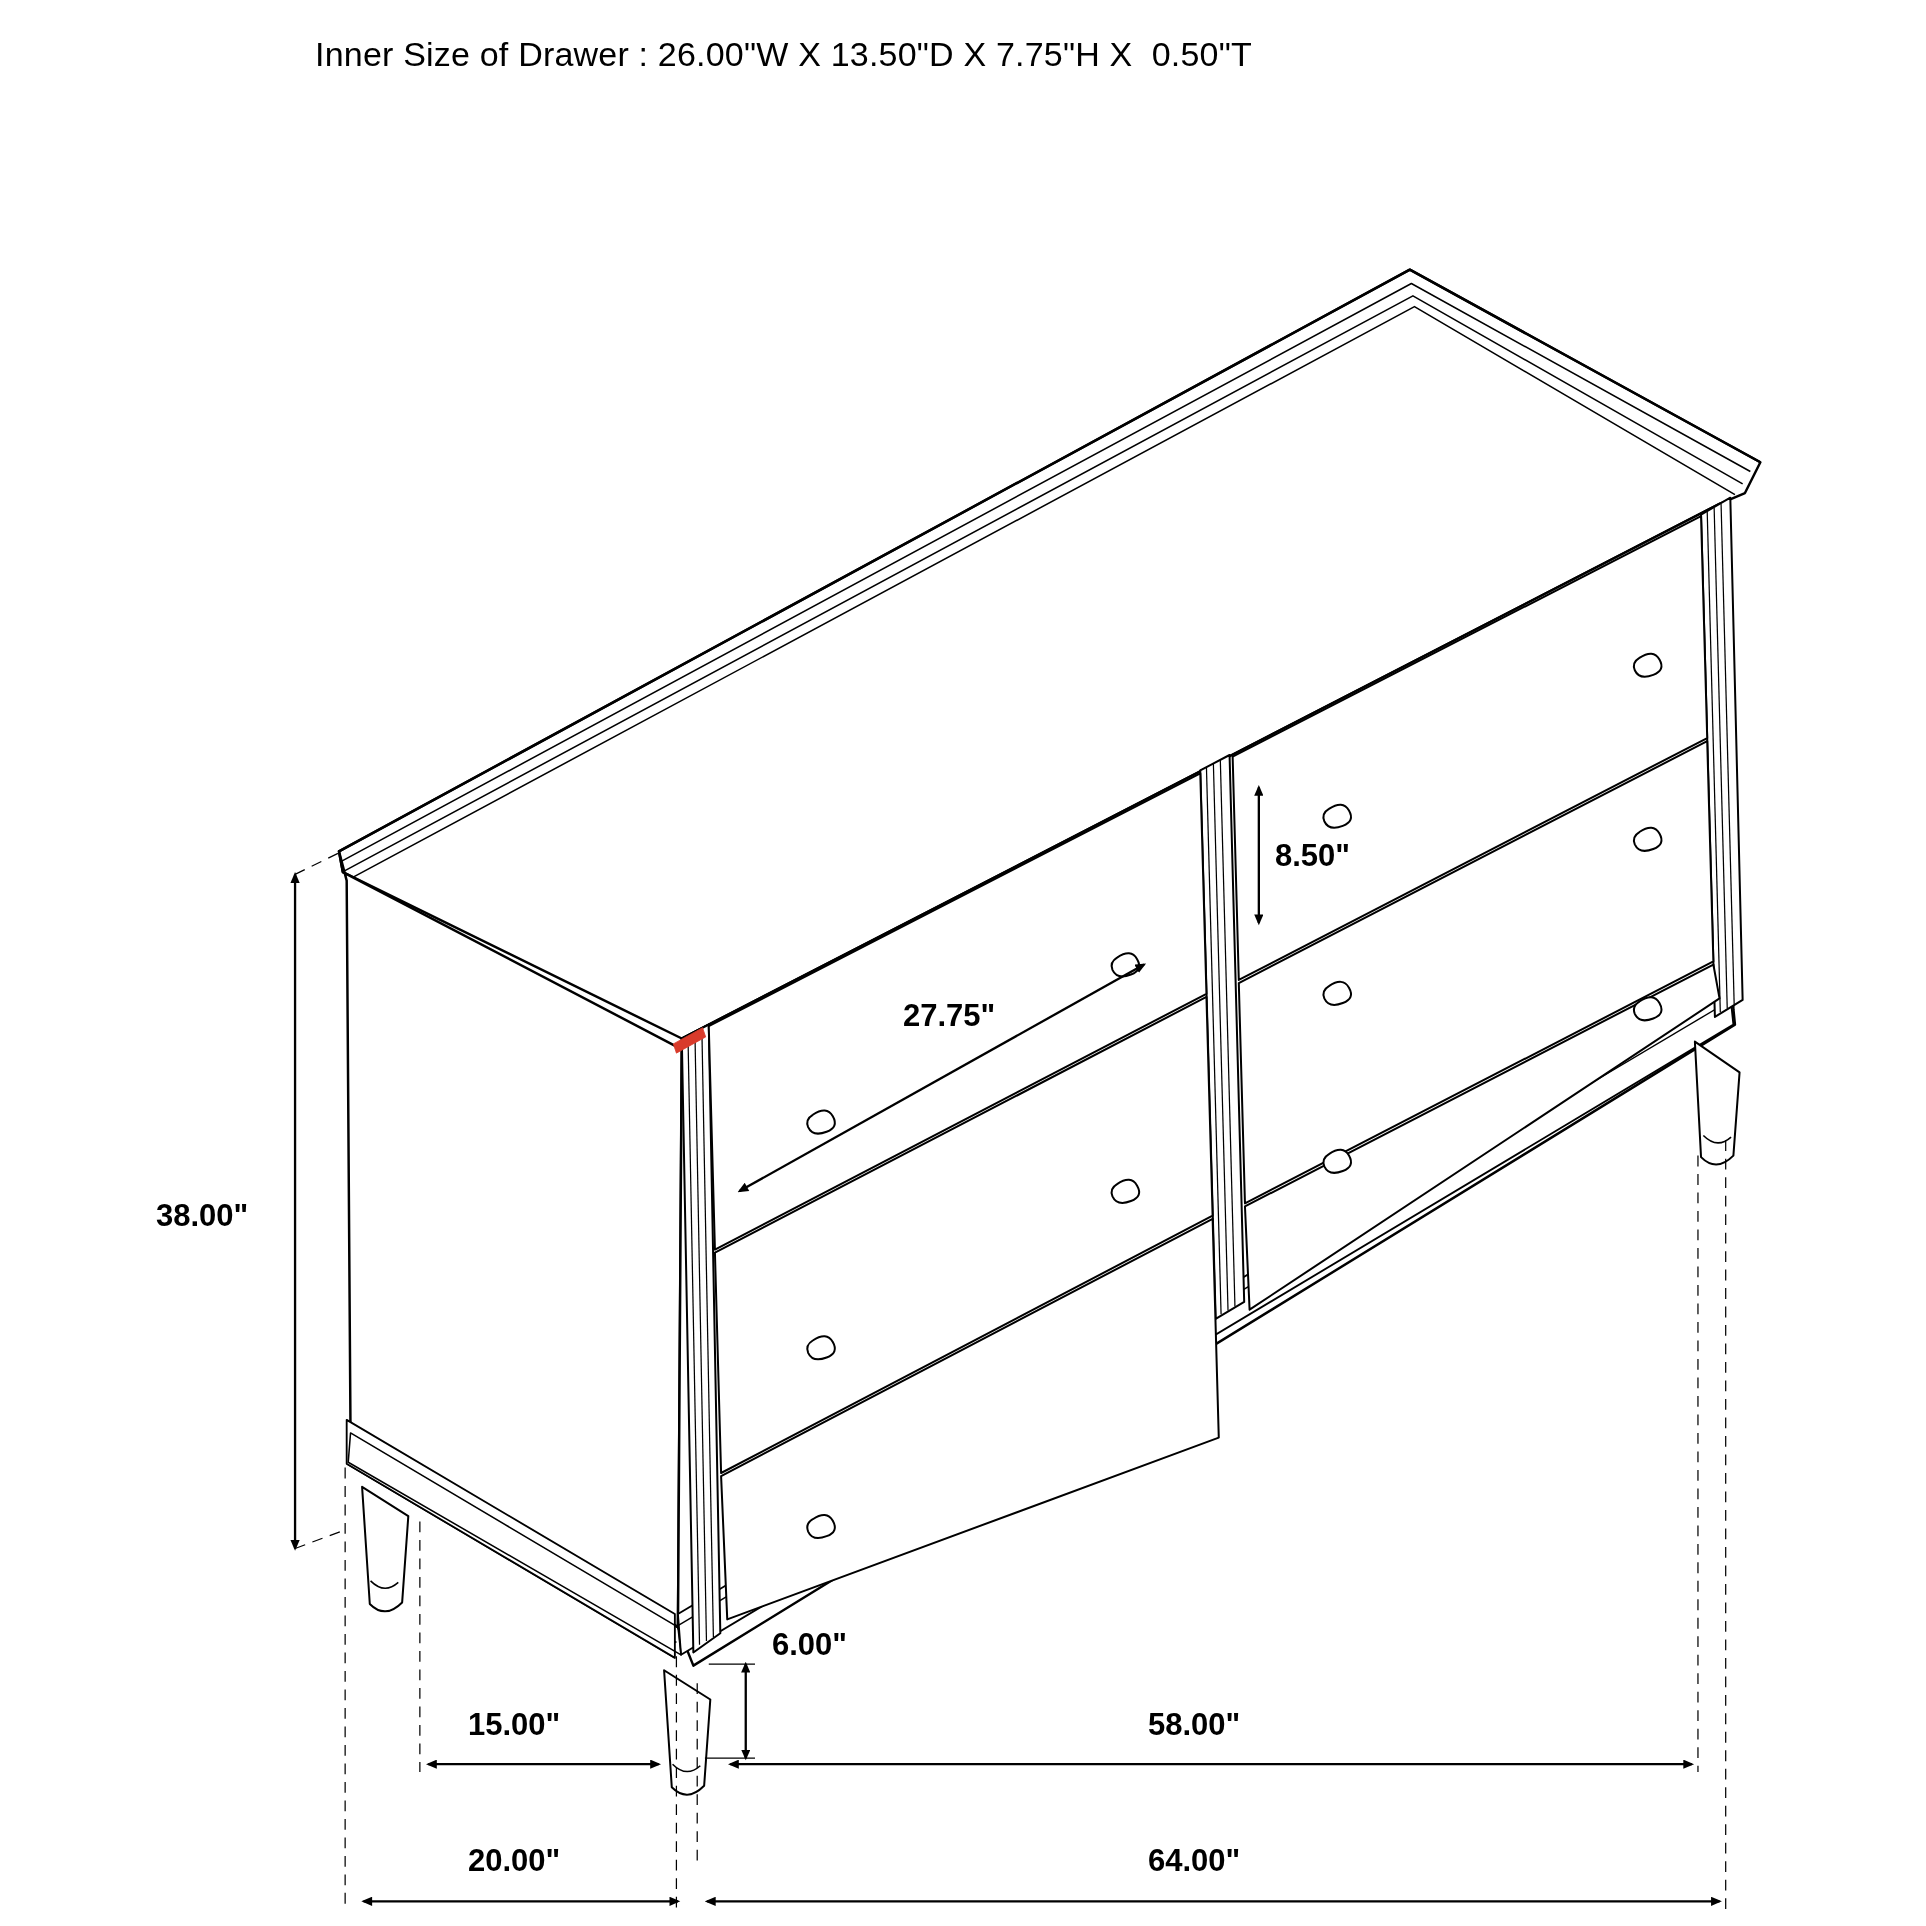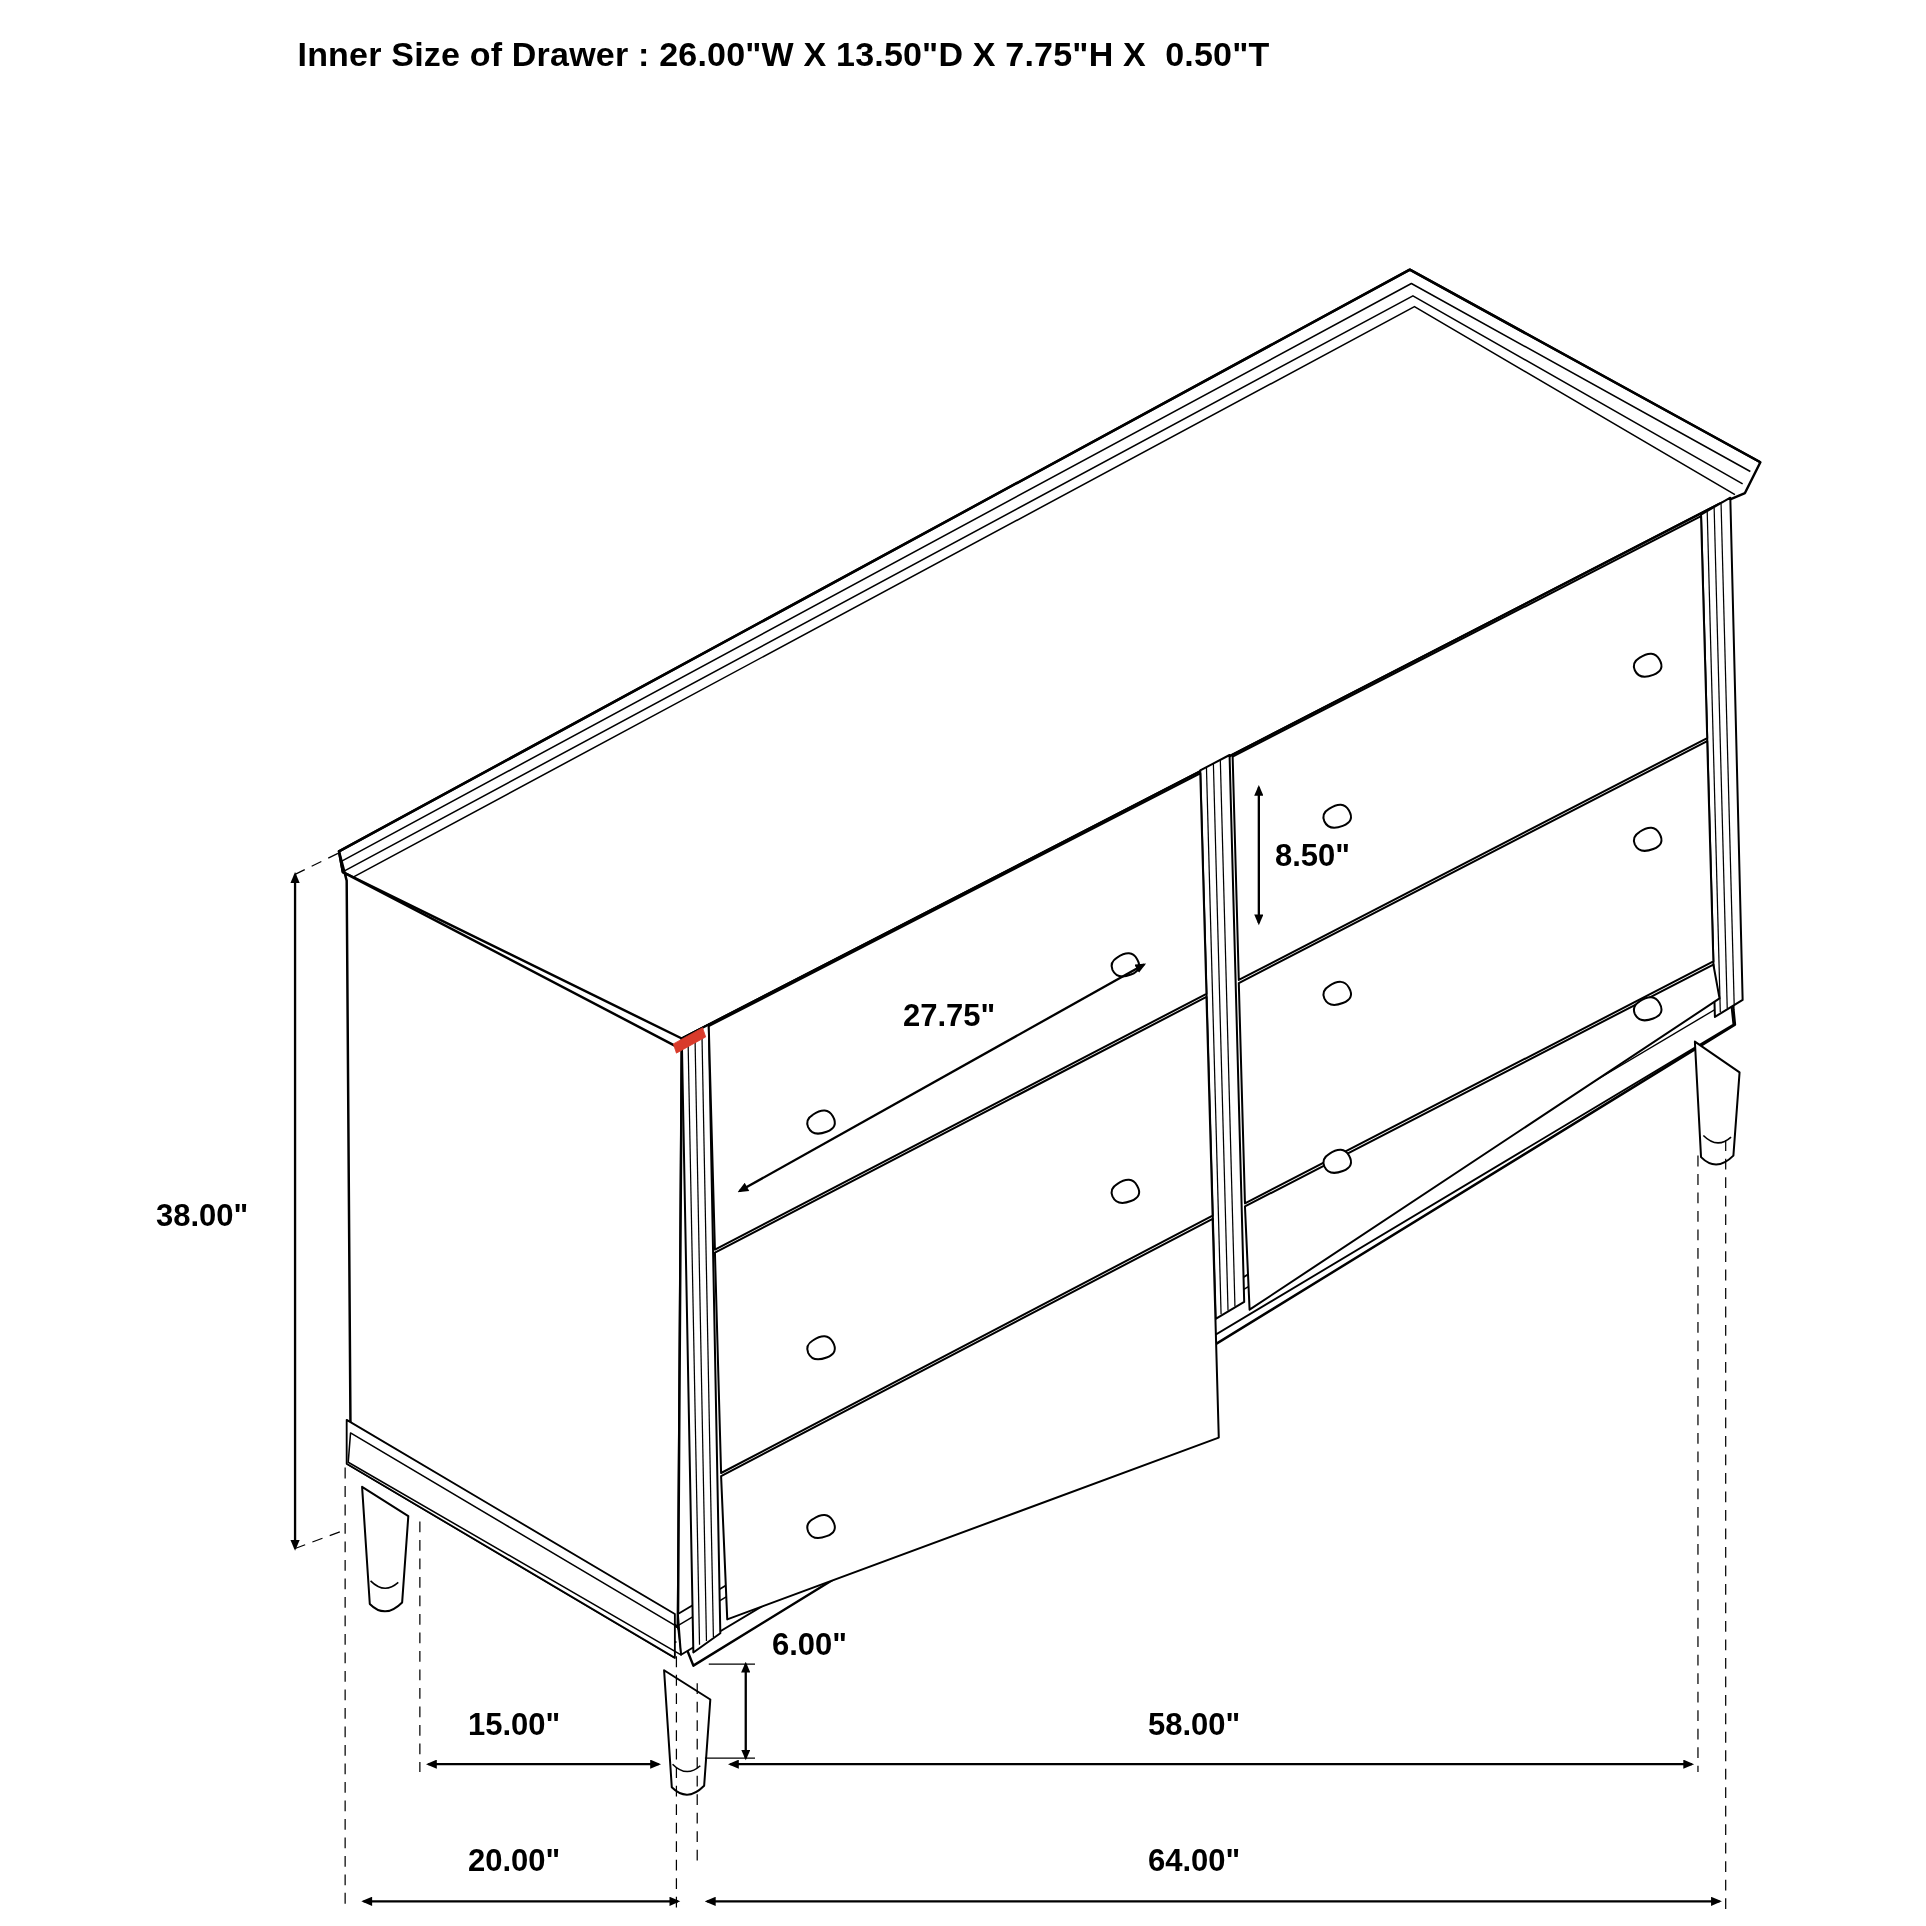--- a/index.html
+++ b/index.html
@@ -19,21 +19,21 @@
     width: 1926px;
     height: 1926px;
   }
   #title {
     position: absolute;
     top: 35px;
     left: 0;
     width: 1567px;
     text-align: center;
     font-size: 34px;
-    font-weight: bold;
+    font-weight: normal;
     letter-spacing: 0.2px;
     white-space: pre;
   }
   svg#drawing {
     position: absolute;
     top: 0;
     left: 0;
     width: 1926px;
     height: 1926px;
   }

